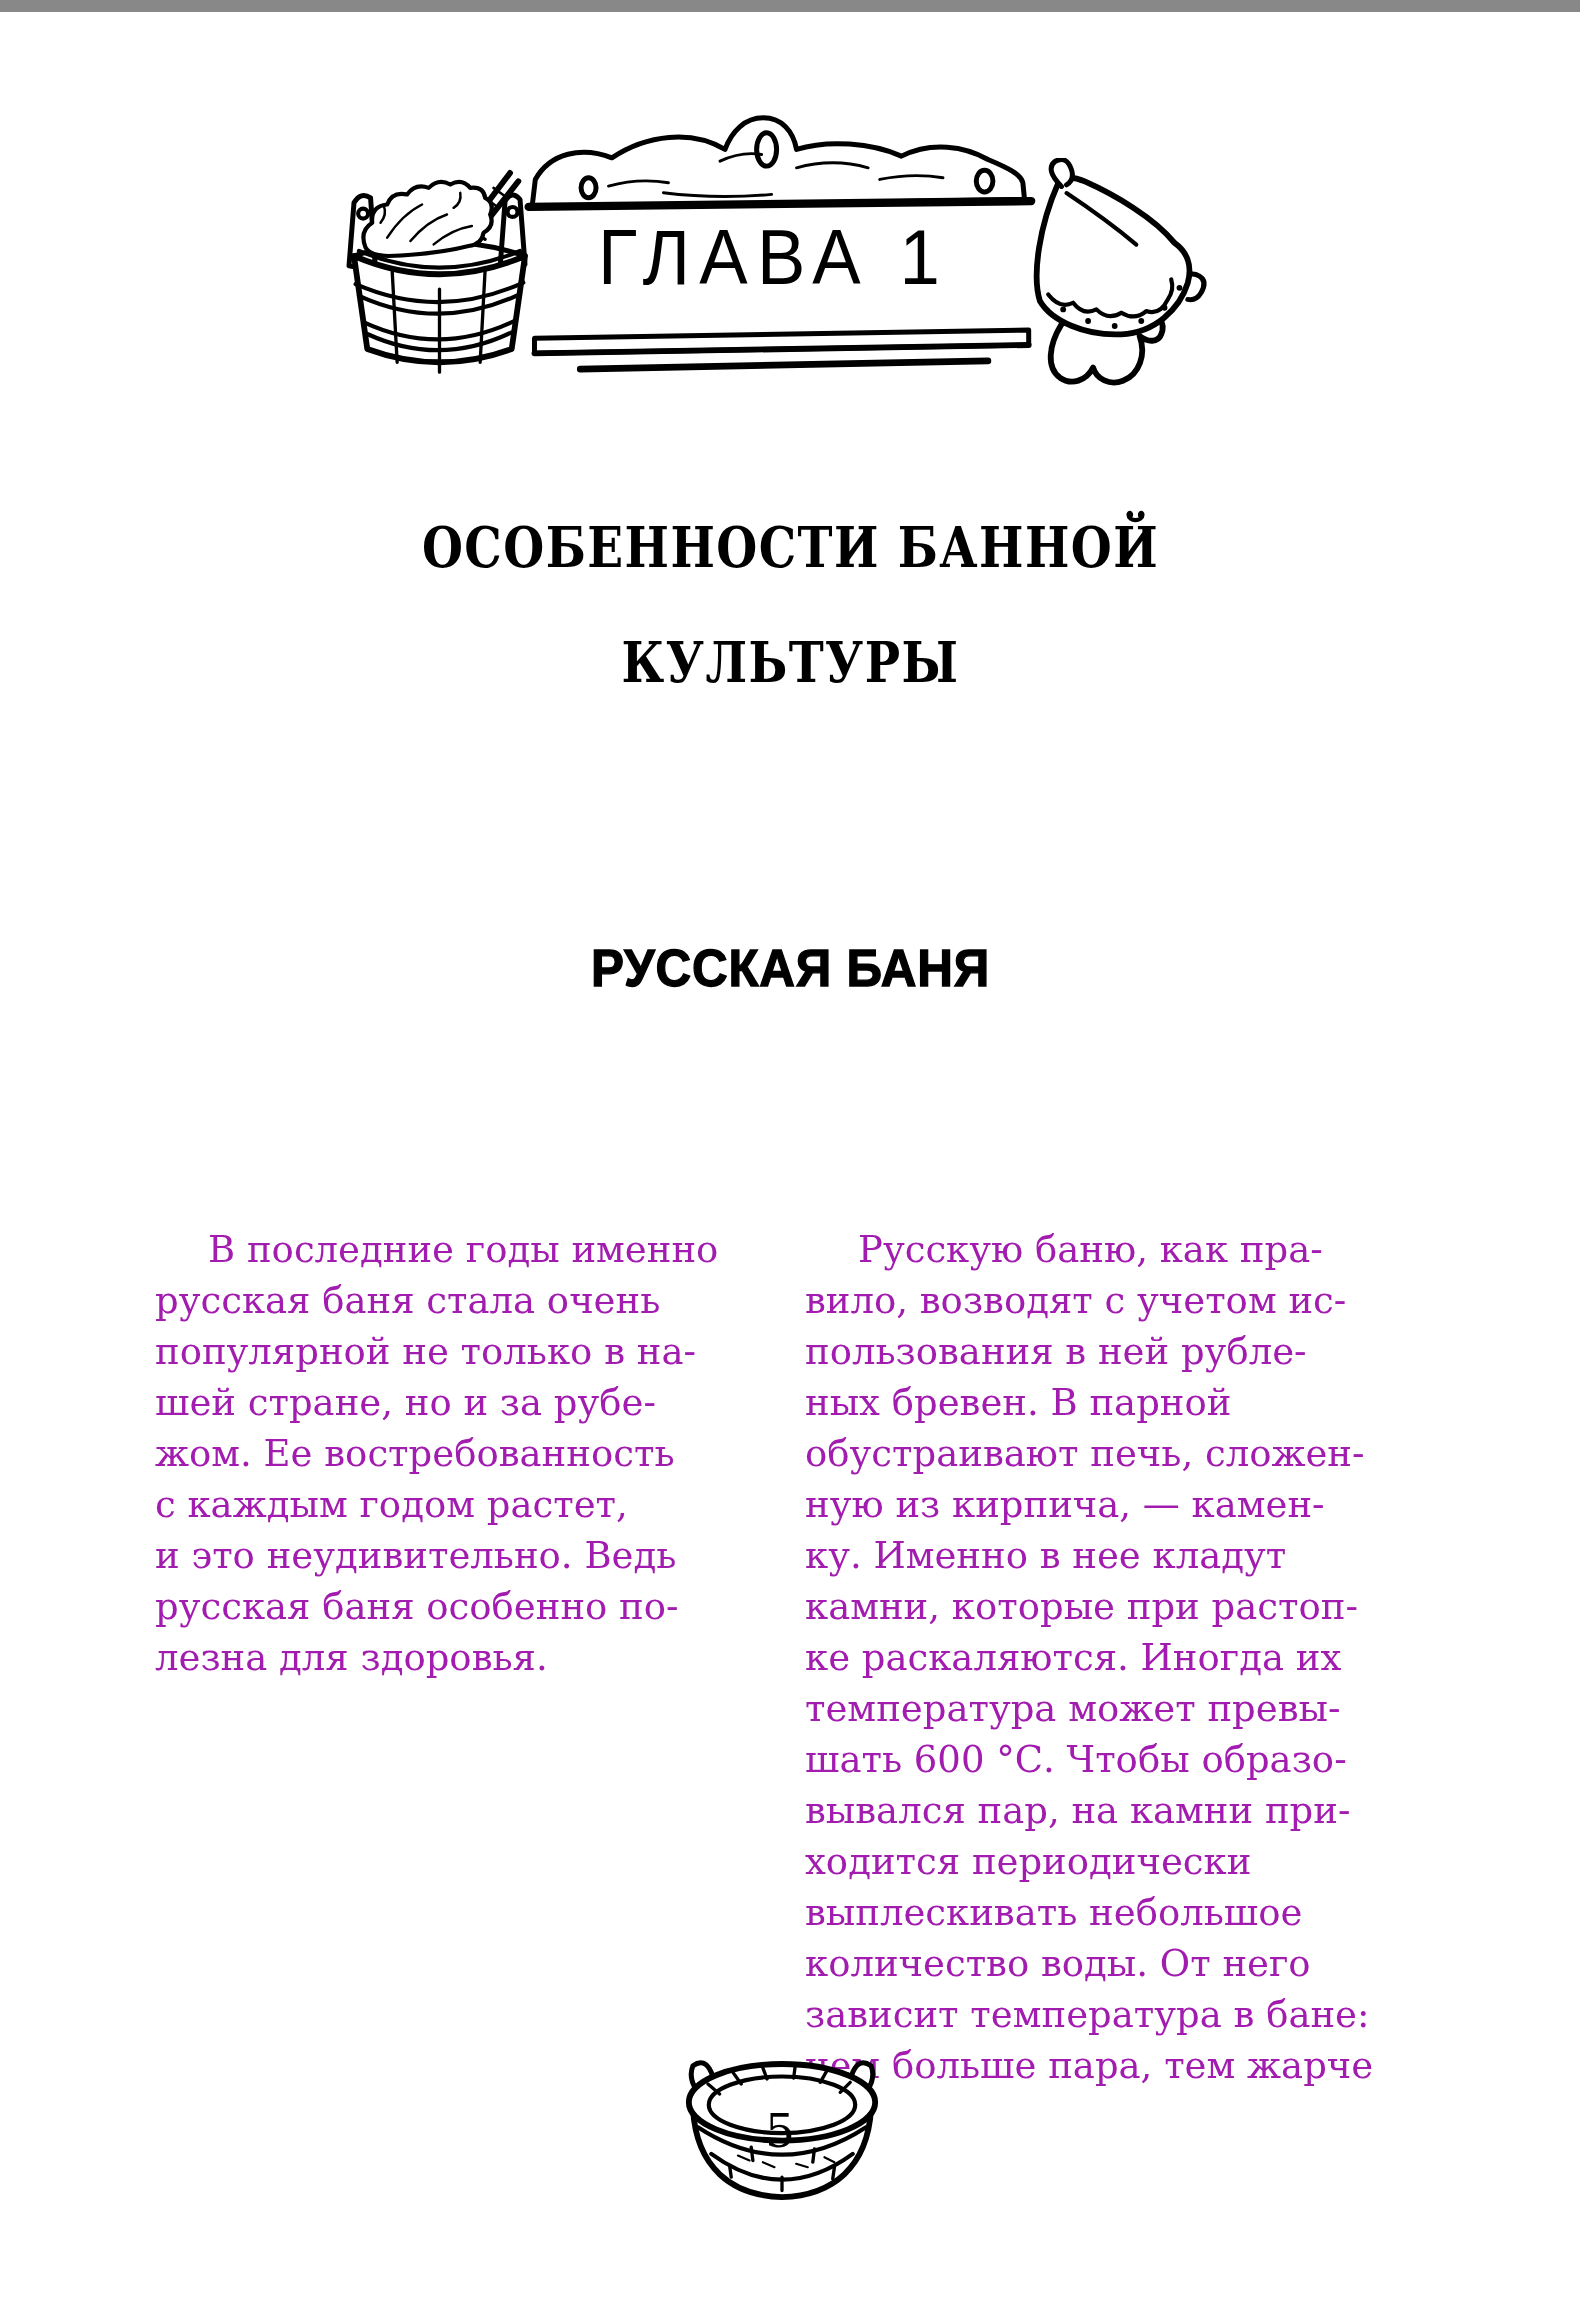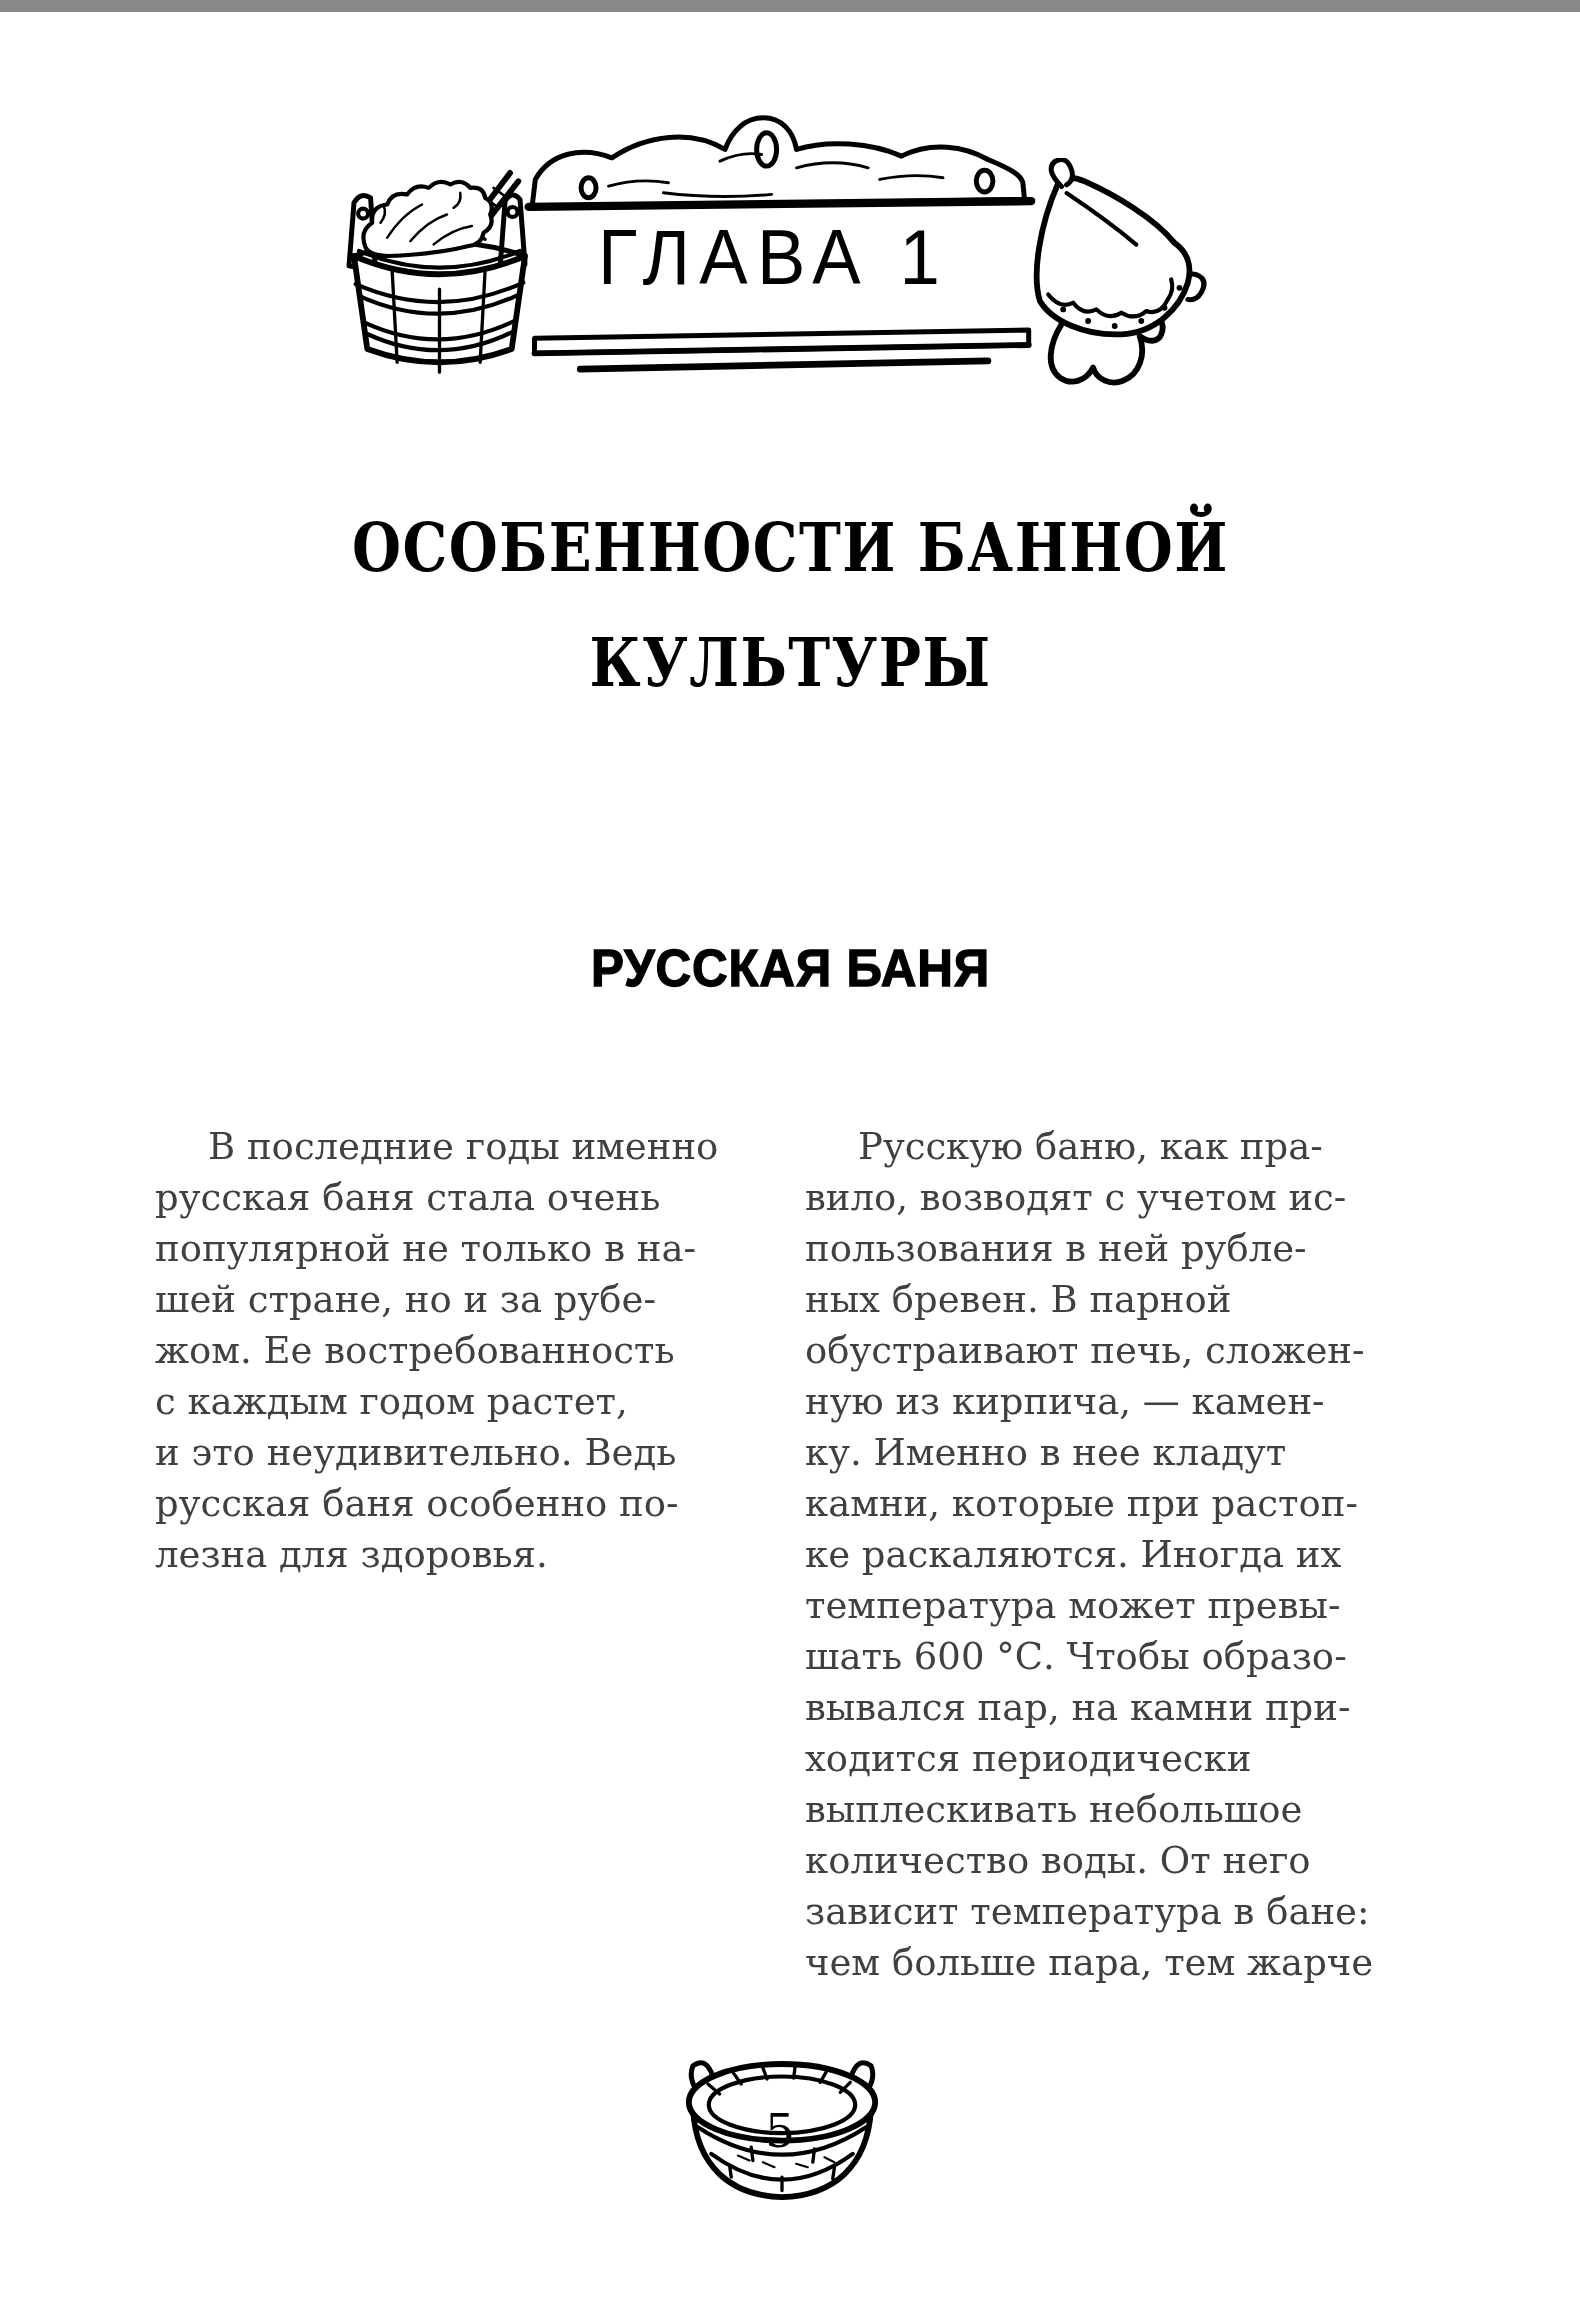--- a/index.html
+++ b/index.html
@@ -24,44 +24,44 @@
     letter-spacing:10px;
     transform:scaleX(0.93); transform-origin:50% 50%;
     white-space:nowrap;
   }
   
   .chapter-title {
     position:absolute; left:0; top:478px; width:1581px;
     text-align:center;
     font-family:"DejaVu Serif", serif;
     font-weight:bold;
-    font-size:67px; line-height:115px;
+    font-size:56px; line-height:115px;
     letter-spacing:1.7px;
   }
   .chapter-title .title-line {
     transform:scaleX(0.84); transform-origin:50% 50%;
     white-space:nowrap;
   }
   
   .section-heading {
     position:absolute; left:0; top:928px; width:1581px; margin:0;
     text-align:center;
     font-family:"Liberation Sans", sans-serif;
     font-weight:bold;
     font-size:52px; line-height:1.1;
     letter-spacing:0.8px;
     transform:scaleX(0.95); transform-origin:50% 50%;
     -webkit-text-stroke:1.3px #000;
     white-space:nowrap;
   }
   
   .col {
-    position:absolute; top:1109px;
+    position:absolute; top:1212px;
     font-size:37px; line-height:51px;
-    color:#404040;
+    color:#a21caf;
     text-align:left;
   }
   .col-left  { left:155px; width:592px; }
   .col-right { left:805px; width:607px; }
   .col p {
     margin:0;
     text-indent:53px;
     white-space:pre-line;
   }
   

